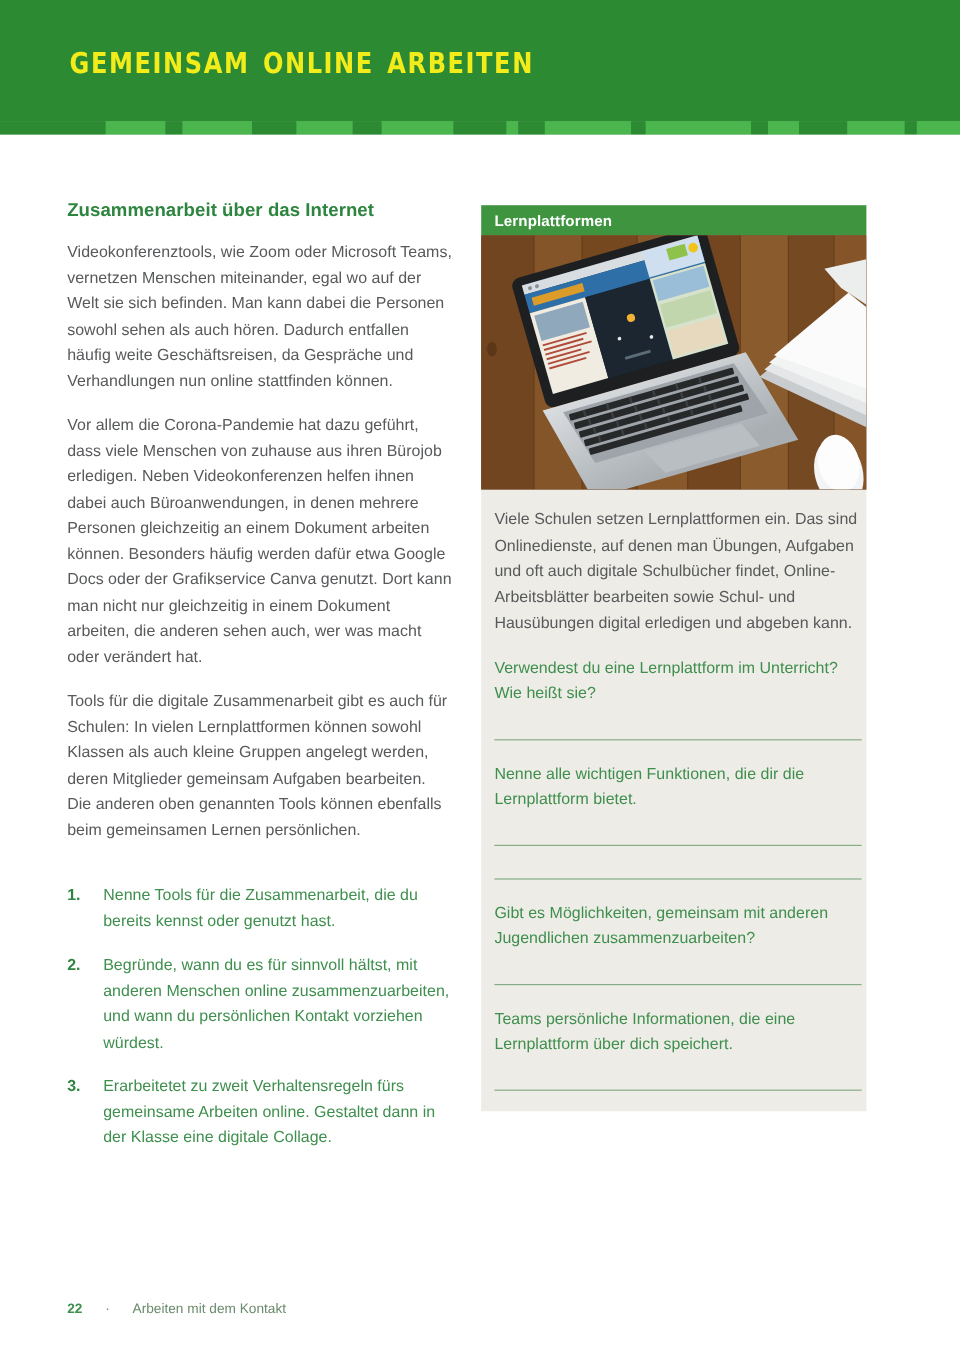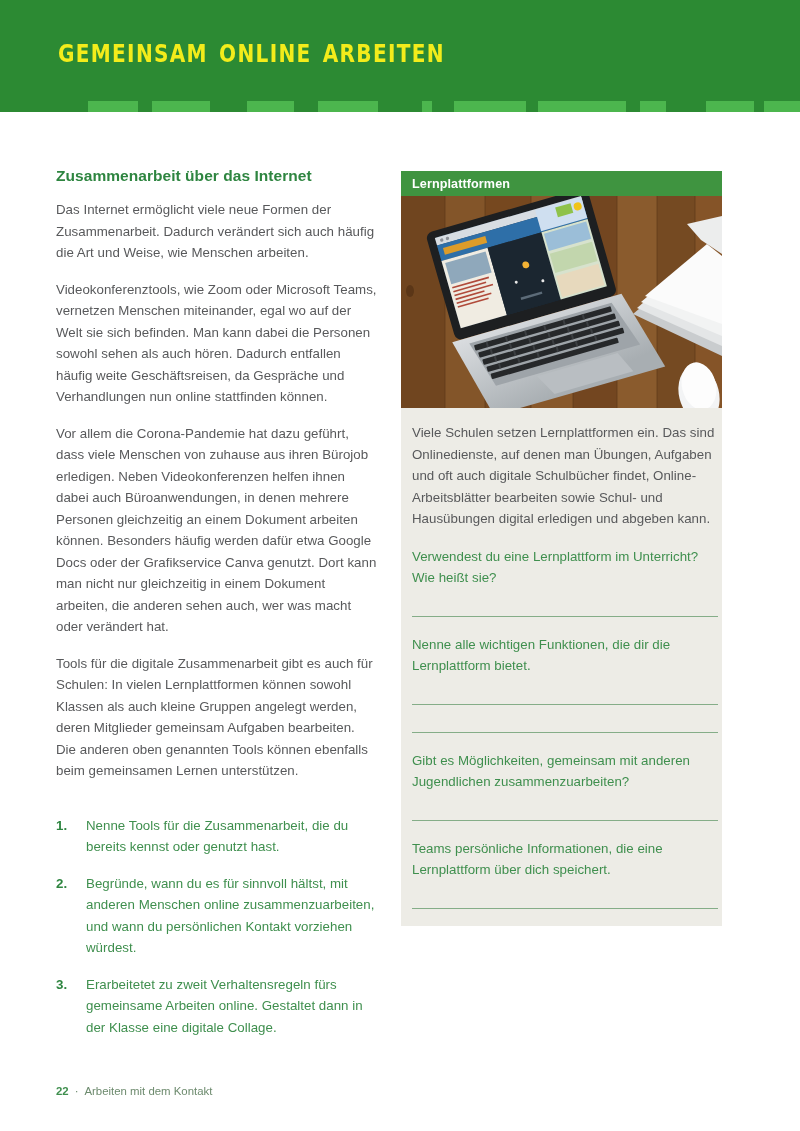--- a/index.html
+++ b/index.html
@@ -181,21 +181,21 @@
   }
   .q-rule.last { margin: 27px 0 0 0; }
 
   
   .page-footer {
     position: absolute;
     left: 56px;
     top: 1085px;
     display: flex;
     align-items: baseline;
-    gap: 6px;
+    gap: 19px;
     font-size: 11.4px;
     color: #6c8a6d;
   }
   .footer-page-num {
     font-weight: 700;
     color: #3f8f4e;
   }
   .footer-dot { color: #6c8a6d; }
   .footer-label { color: #6c8a6d; }
 </style>
@@ -227,24 +227,23 @@
   <div class="seg light" style="width:48px"></div>
   <div class="seg dark" style="width:10px"></div>
   <div class="seg light" style="width:36px"></div>
 </div>
 
 <div class="content">
 
   <div class="col-left">
     <h2 class="section-heading">Zusammenarbeit über das Internet</h2>
 
-    <p class="body-par">Das Internet ermöglicht viele neue Formen der Zusammenarbeit. Dadurch verändert sich auch häufig die Art und Weise, wie Menschen arbeiten.</p>
     <p class="body-par">Videokonferenztools, wie Zoom oder Microsoft Teams, vernetzen Menschen miteinander, egal wo auf der Welt sie sich befinden. Man kann dabei die Personen sowohl sehen als auch hören. Dadurch entfallen häufig weite Geschäftsreisen, da Gespräche und Verhandlungen nun online stattfinden können.</p>
     <p class="body-par">Vor allem die Corona-Pandemie hat dazu geführt, dass viele Menschen von zuhause aus ihren Bürojob erledigen. Neben Videokonferenzen helfen ihnen dabei auch Büroanwendungen, in denen mehrere Personen gleichzeitig an einem Dokument arbeiten können. Besonders häufig werden dafür etwa Google Docs oder der Grafikservice Canva genutzt. Dort kann man nicht nur gleichzeitig in einem Dokument arbeiten, die anderen sehen auch, wer was macht oder verändert hat.</p>
-    <p class="body-par">Tools für die digitale Zusammenarbeit gibt es auch für Schulen: In vielen Lernplattformen können sowohl Klassen als auch kleine Gruppen angelegt werden, deren Mitglieder gemeinsam Aufgaben bearbeiten. Die anderen oben genannten Tools können ebenfalls beim gemeinsamen Lernen unterstützen.</p>
+    <p class="body-par">Tools für die digitale Zusammenarbeit gibt es auch für Schulen: In vielen Lernplattformen können sowohl Klassen als auch kleine Gruppen angelegt werden, deren Mitglieder gemeinsam Aufgaben bearbeiten. Die anderen oben genannten Tools können ebenfalls beim gemeinsamen Lernen persönlichen.</p>
 
     <ol class="task-list" style="margin-top:33px">
       <li class="task-item">
         <span class="task-num">1.</span>
         <span>Nenne Tools für die Zusammenarbeit, die du bereits kennst oder genutzt hast.</span>
       </li>
       <li class="task-item">
         <span class="task-num">2.</span>
         <span>Begründe, wann du es für sinnvoll hältst, mit anderen Menschen online zusammenzuarbeiten, und wann du persönlichen Kontakt vorziehen würdest.</span>
       </li>

